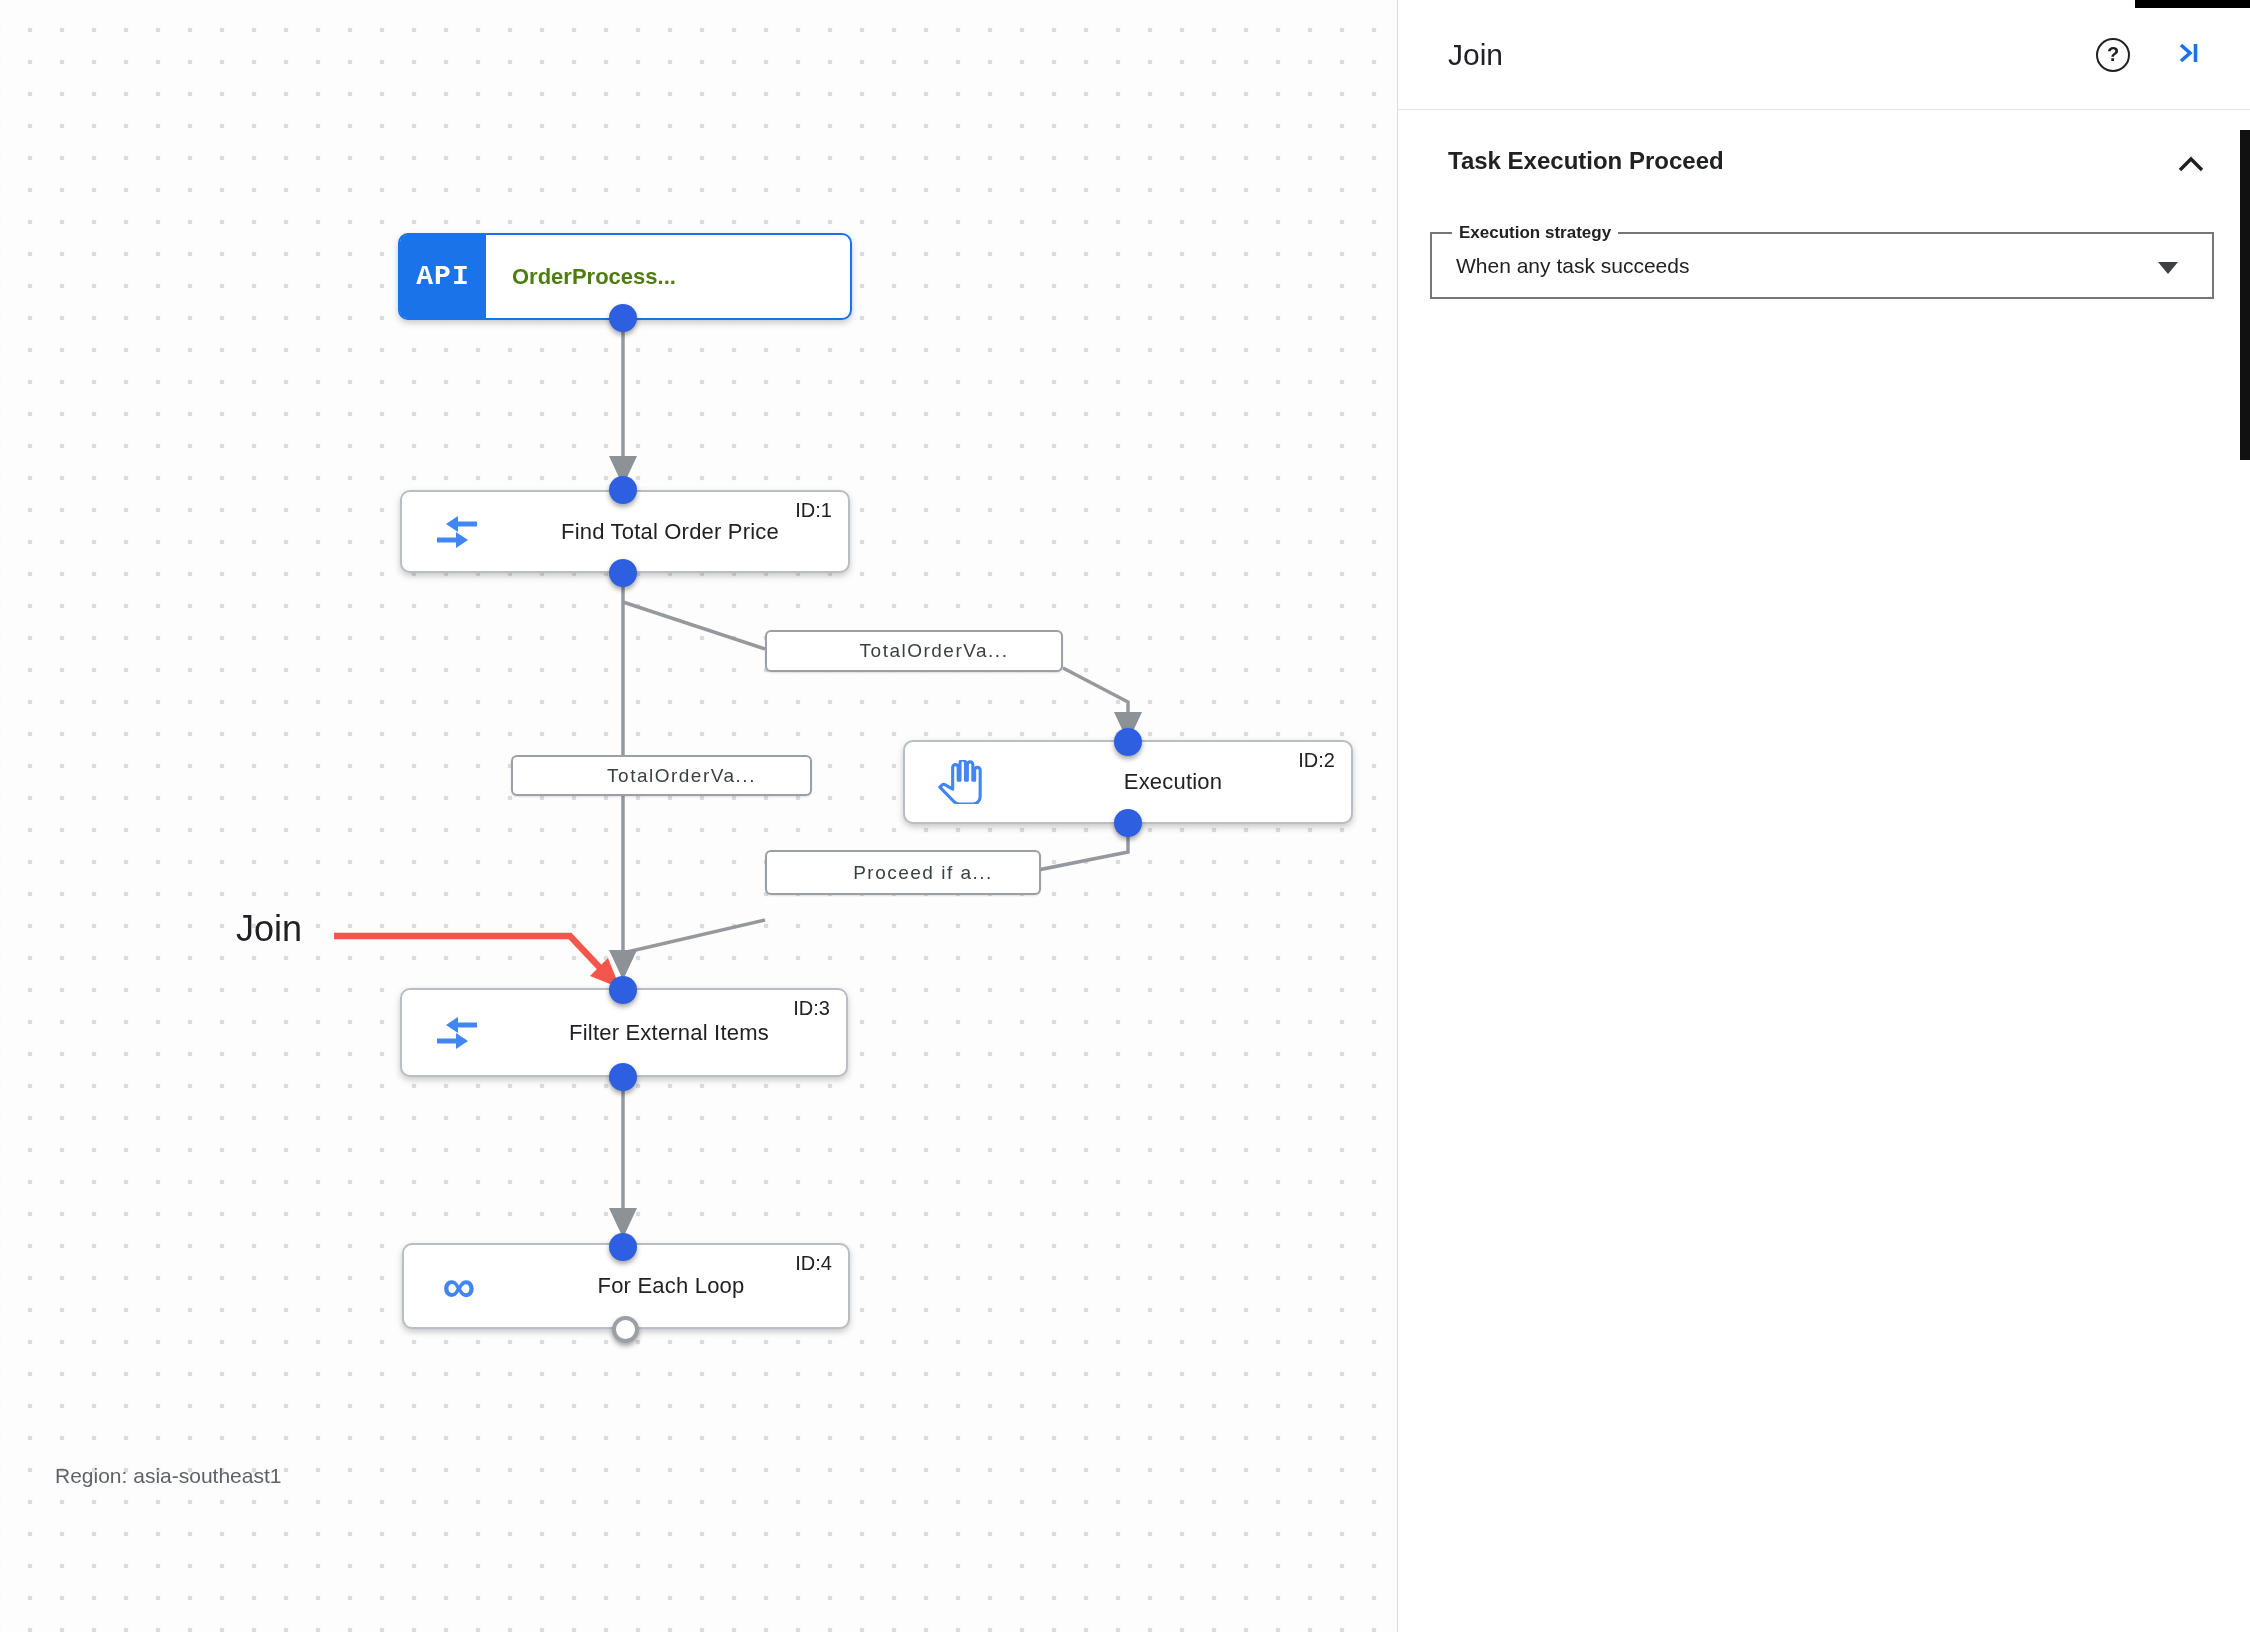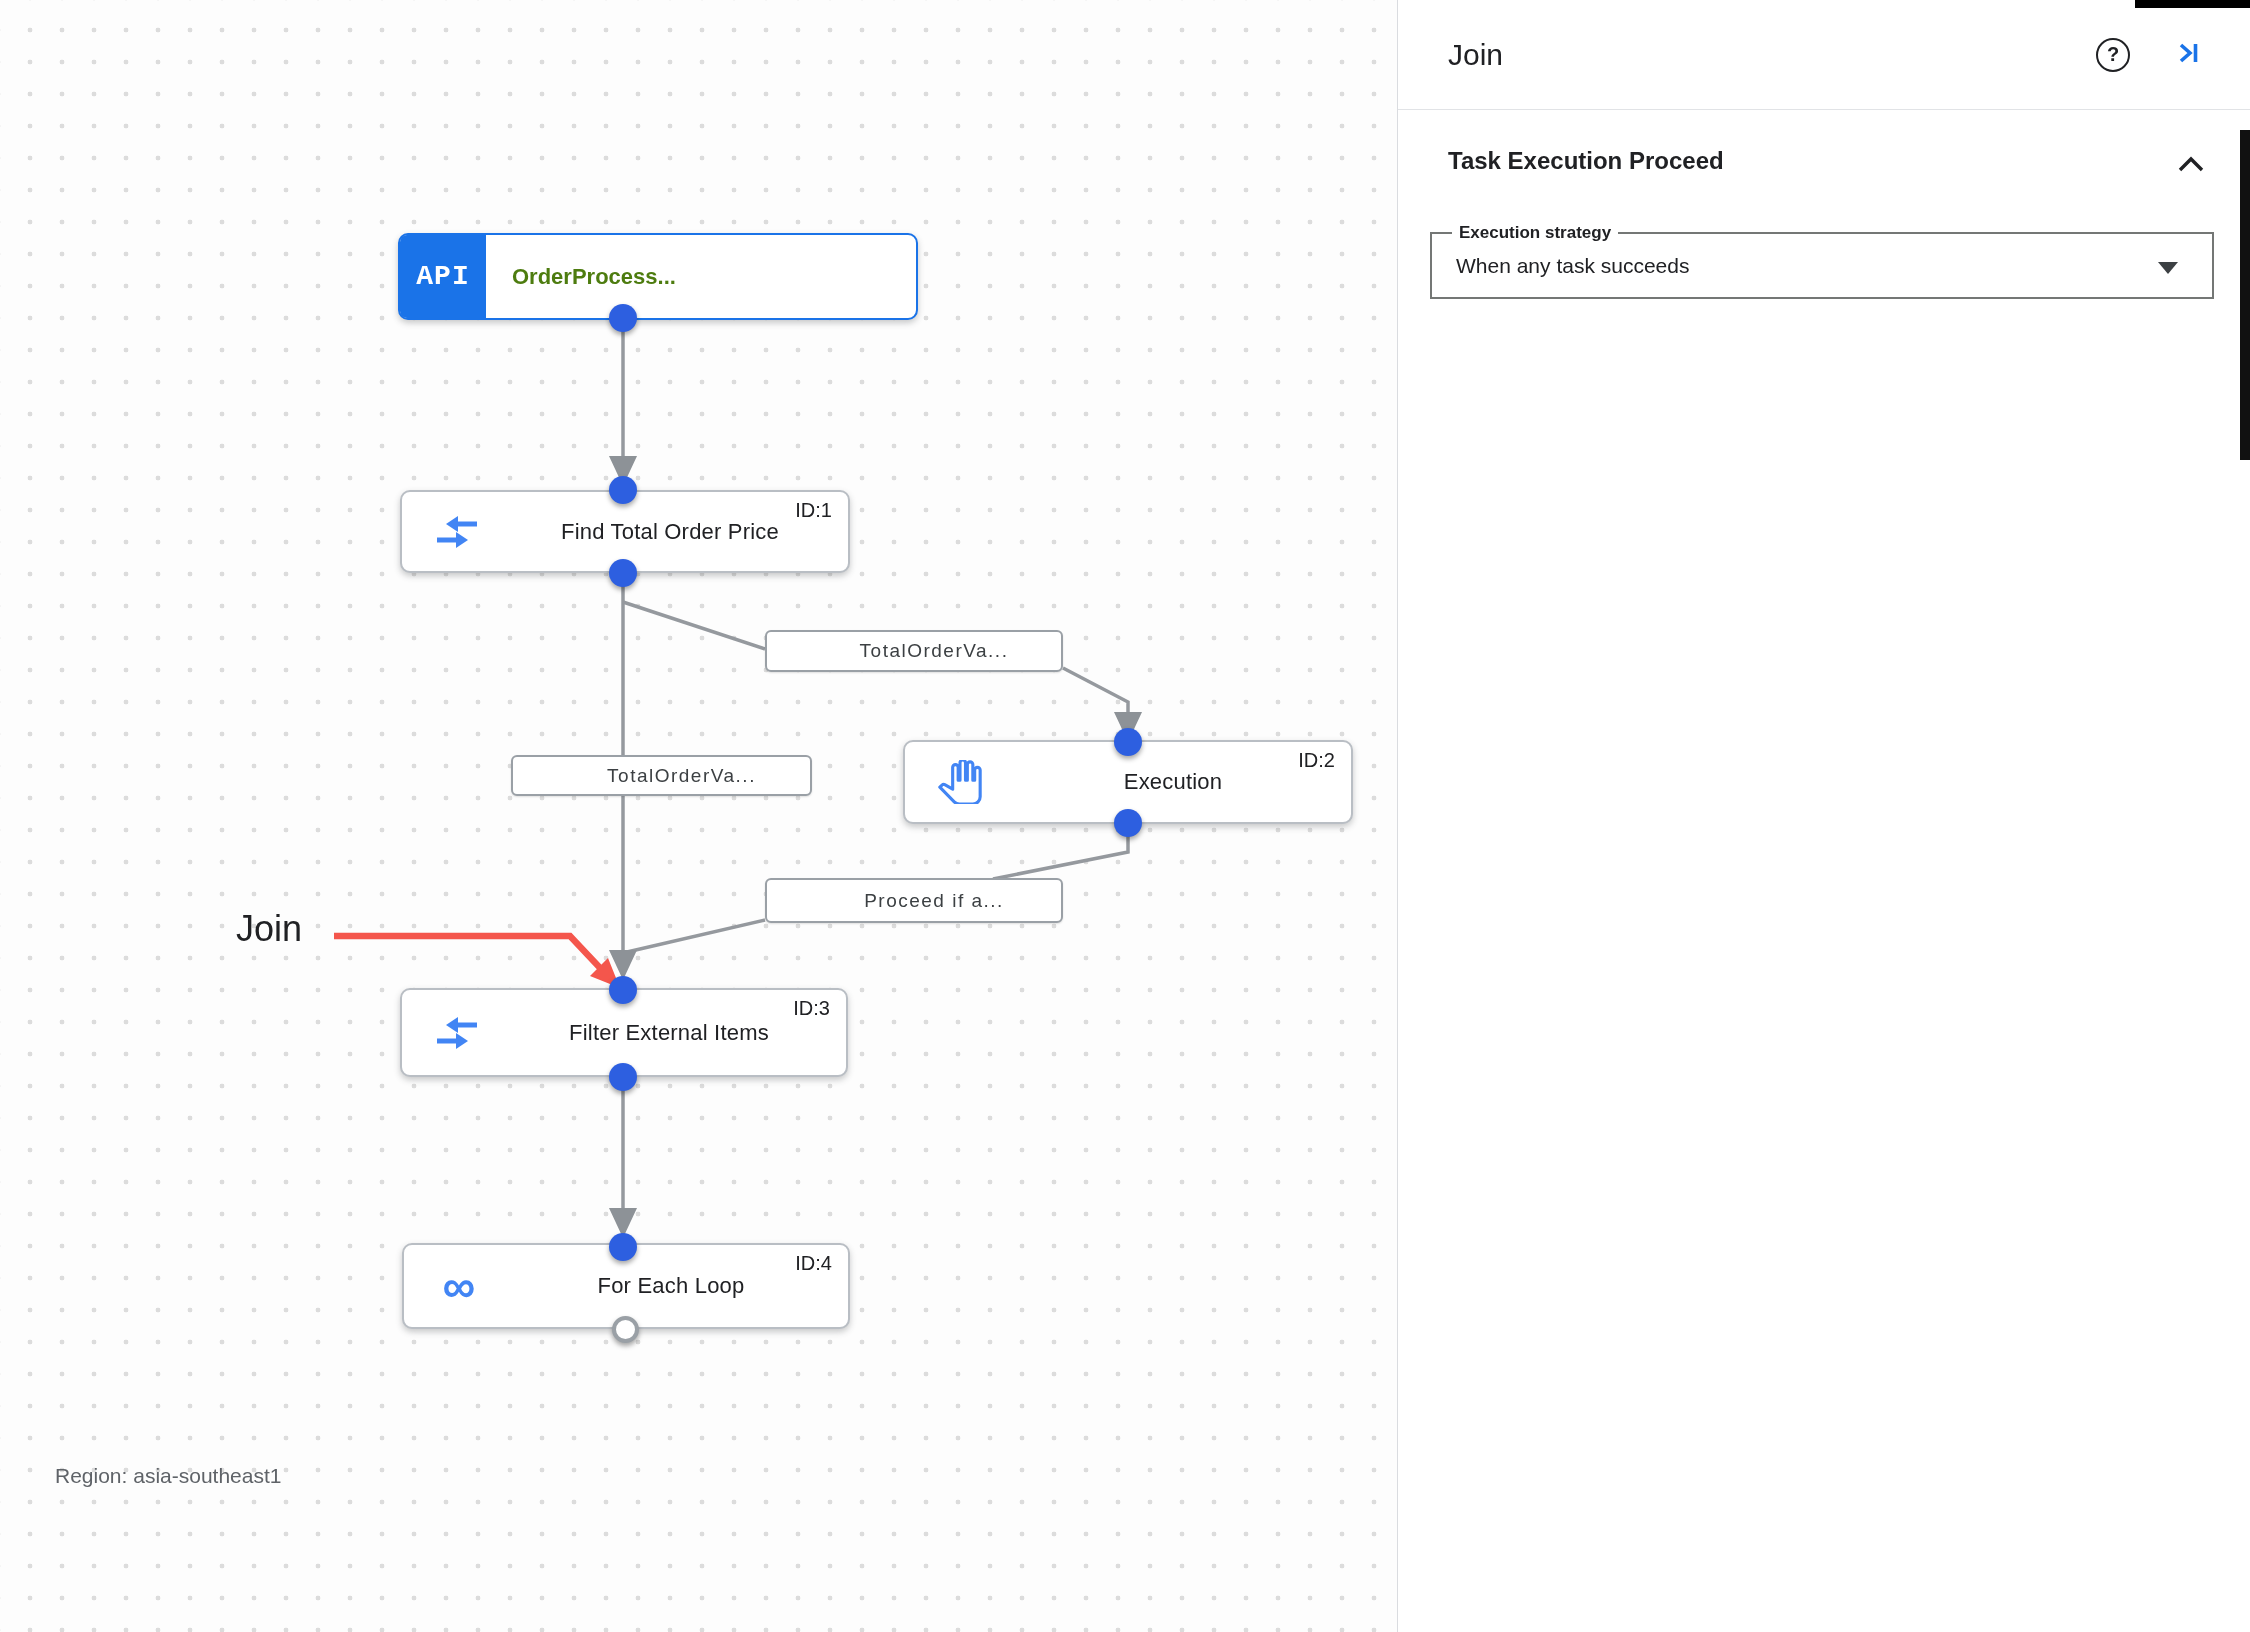--- a/index.html
+++ b/index.html
@@ -105,21 +105,21 @@
         <polygon points="1114,712 1142,712 1128,742"></polygon>
         <polygon points="609,1208 637,1208 623,1238"></polygon>
       </g>
 
       <g>
         <polyline points="334,936 570,936 602,970" stroke="#f4564c" stroke-width="6.5" fill="none"></polyline>
         <polygon points="620,988 590,976 608,958" fill="#f4564c"></polygon>
       </g>
     </svg>
 
-    <div class="node node-trigger" style="left:398px; top:233px; width:520px; height:87px;">
+    <div class="node node-trigger" style="left:398px; top:233px; width:454px; height:87px;">
       <div class="api-chip">API</div>
       <div class="trigger-title">OrderProcess...</div>
     </div>
 
     <div class="node" style="left:400px; top:490px; width:450px; height:83px;">
       <div class="node-icon">
         <svg width="46" height="38" viewBox="0 0 46 38">
           <line x1="3" y1="27" x2="23" y2="27" stroke="#4285f4" stroke-width="5"></line>
           <polygon points="22,19 22,35 34,27" fill="#4285f4"></polygon>
           <line x1="43" y1="11" x2="23" y2="11" stroke="#4285f4" stroke-width="5"></line>
@@ -156,21 +156,21 @@
     <div class="node" style="left:402px; top:1243px; width:448px; height:86px;">
       <div class="node-icon">
         <span class="infinity-glyph">∞</span>
       </div>
       <div class="node-title">For Each Loop</div>
       <div class="node-id">ID:4</div>
     </div>
 
     <div class="edge-label" style="left:765px; top:630px; width:298px; height:42px;">TotalOrderVa...</div>
     <div class="edge-label" style="left:511px; top:755px; width:301px; height:41px;">TotalOrderVa...</div>
-    <div class="edge-label" style="left:765px; top:878px; width:298px; height:45px;">Proceed if a...</div>
+    <div class="edge-label" style="left:765px; top:850px; width:276px; height:45px;">Proceed if a...</div>
 
     <div class="dot" style="left:609px; top:304px;"></div>
     <div class="dot" style="left:609px; top:476px;"></div>
     <div class="dot" style="left:609px; top:559px;"></div>
     <div class="dot" style="left:1114px; top:728px;"></div>
     <div class="dot" style="left:1114px; top:809px;"></div>
     <div class="dot" style="left:609px; top:976px;"></div>
     <div class="dot" style="left:609px; top:1063px;"></div>
     <div class="dot" style="left:609px; top:1233px;"></div>
     <div class="dot dot-open" style="left:612px; top:1316px;"></div>

